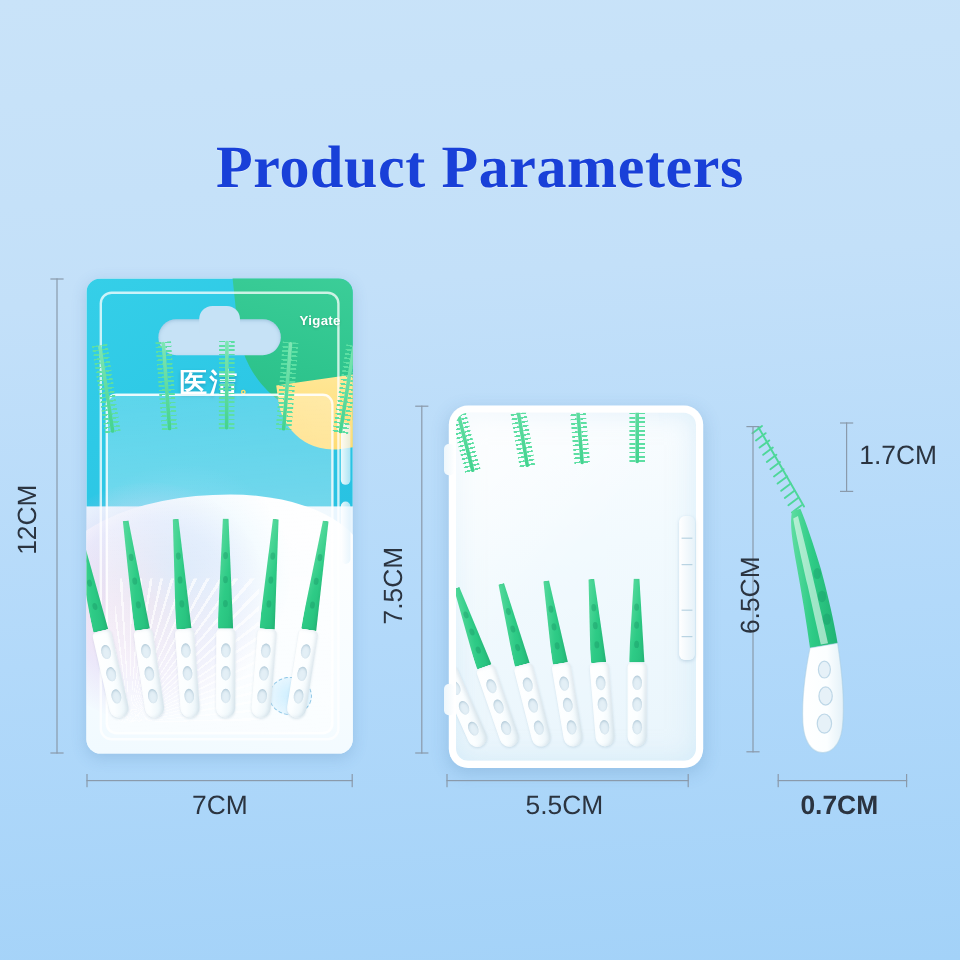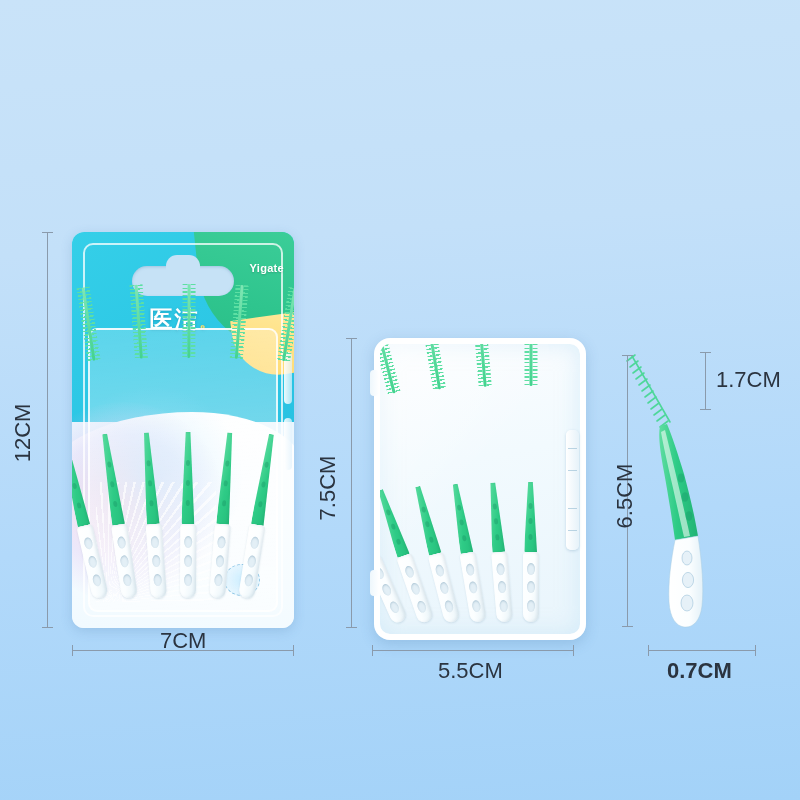--- a/index.html
+++ b/index.html
@@ -178,20 +178,21 @@
 
   
   .single{position:absolute;left:612px;top:350px;width:130px;height:290px;}
   .single svg{position:absolute;left:0;top:0;}
 </style>
 </head>
 <body>
 
 <div id="stage">
 
+  <div class="title">Product Parameters</div>
 
   <div class="blister">
     <div class="card-top"></div>
     <div class="card-green"></div>
     <div class="card-yellow"></div>
     <div class="card-white"></div>
     <div class="halo"></div>
     <div class="halo2"></div>
     <div class="inner-frame"></div>
     <div class="euro"></div>
@@ -282,21 +283,21 @@
             <span class="hole" style="top: 31.08px;"></span>
             <span class="hole" style="top: 50.32px;"></span>
           </div>
         </div>
       </div>
   </div>
 
   <div class="mline-v" style="left:47px;top:232px;height:396px;"></div>
   <div class="mlabel vert" style="left:-6px;top:420px;transform:rotate(-90deg);">12CM</div>
   <div class="mline-h" style="left:72px;top:650px;width:222px;"></div>
-  <div class="mlabel" style="left:160px;top:628px;">7CM</div>
+  <div class="mlabel" style="left:160px;top:658px;">7CM</div>
 
   <div class="case">
     <div class="sheen"></div>
     <div id="case-brushes">
         <div class="brush" style="left: 14px; bottom: 12px; width: 13px; height: 236px; transform: rotate(-24deg);">
           <div class="body" style="bottom: 70px; height: 70px; width: 13px; border-radius: 3px 3px 1px 1px; clip-path: polygon(32% 0%, 68% 0%, 100% 100%, 0% 100%);"></div>
           <div class="handle" style="bottom: 0px; height: 70px; width: 16px; border-radius: 4px 4px 9px 9px;">
             <span class="hole" style="top: 11.2px;"></span>
             <span class="hole" style="top: 29.4px;"></span>
             <span class="hole" style="top: 47.6px;"></span>

